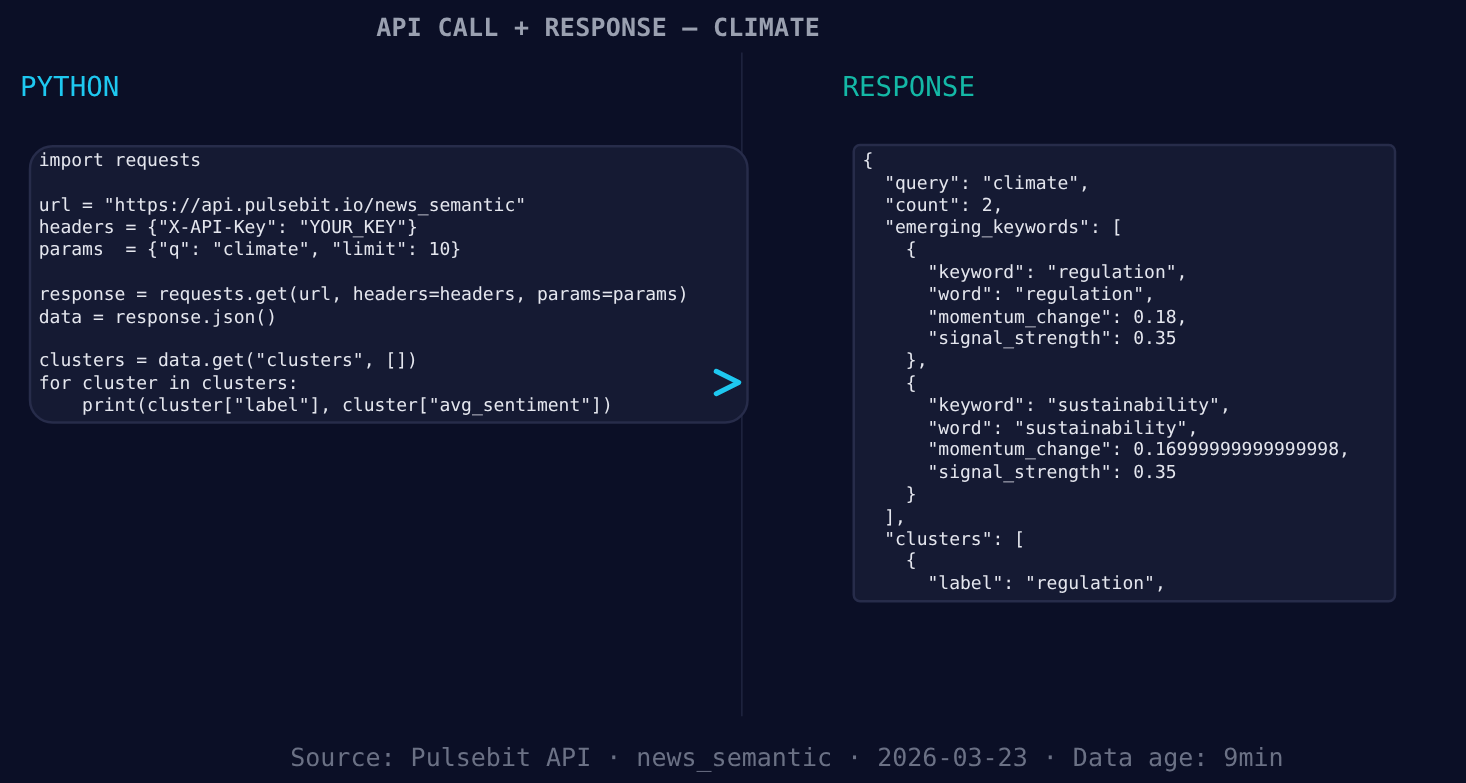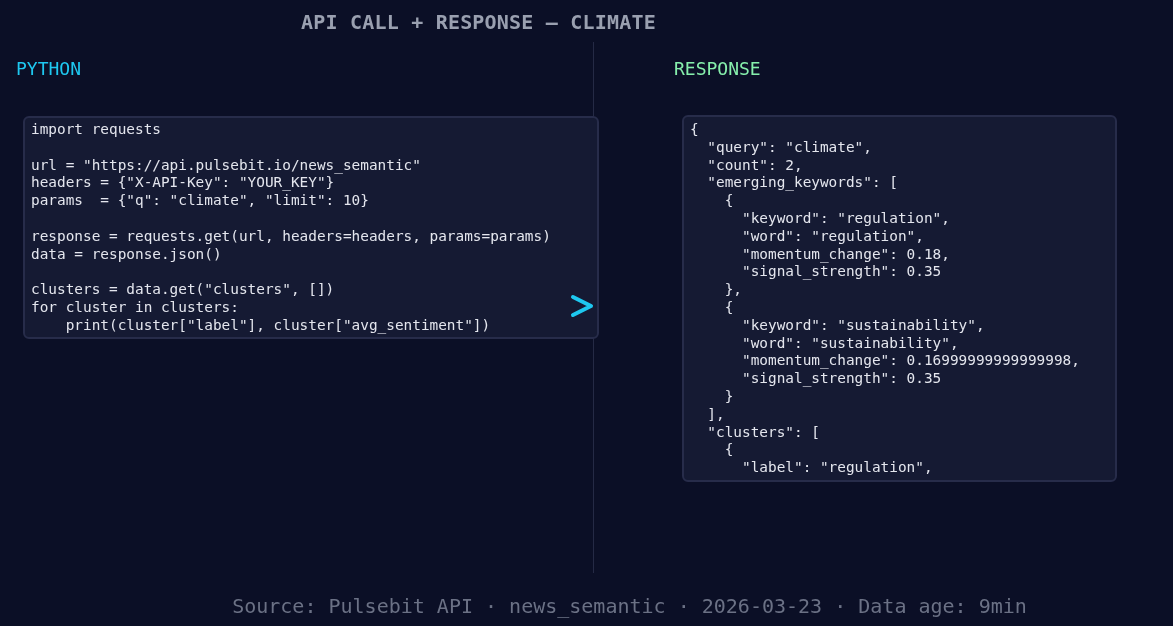--- a/index.html
+++ b/index.html
@@ -29,37 +29,38 @@
       position: absolute;
       left: 593px;
       top: 42px;
       width: 1px;
       height: 531px;
       background: #252a45;
     }
     .section-label {
       position: absolute;
       top: 58px;
-      font-size: 18px;
+      font-size: 22px;
     }
     .label-python { left: 16px; color: #1ec8f0; }
-    .label-response { left: 674px; color: #86efac; }
+    .label-response { left: 674px; color: #14b8a6; }
     .code-box {
       position: absolute;
       background: #151a33;
       border: 2px solid #272c4a;
       border-radius: 6px;
       box-sizing: border-box;
       overflow: hidden;
     }
     .python-box {
       left: 23px;
       top: 116px;
       width: 576px;
       height: 223px;
+      border-radius: 19px;
     }
     .response-box {
       left: 682px;
       top: 115px;
       width: 435px;
       height: 367px;
     }
     pre {
       margin: 0;
       font-family: "DejaVu Sans Mono", monospace;

